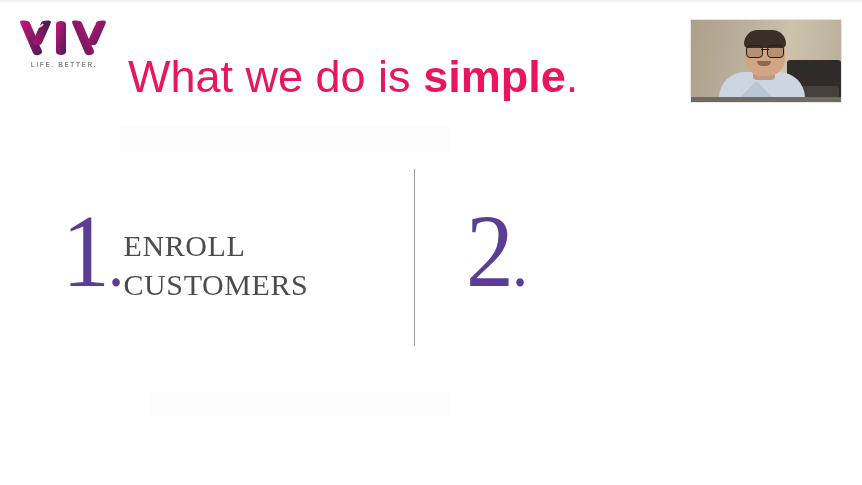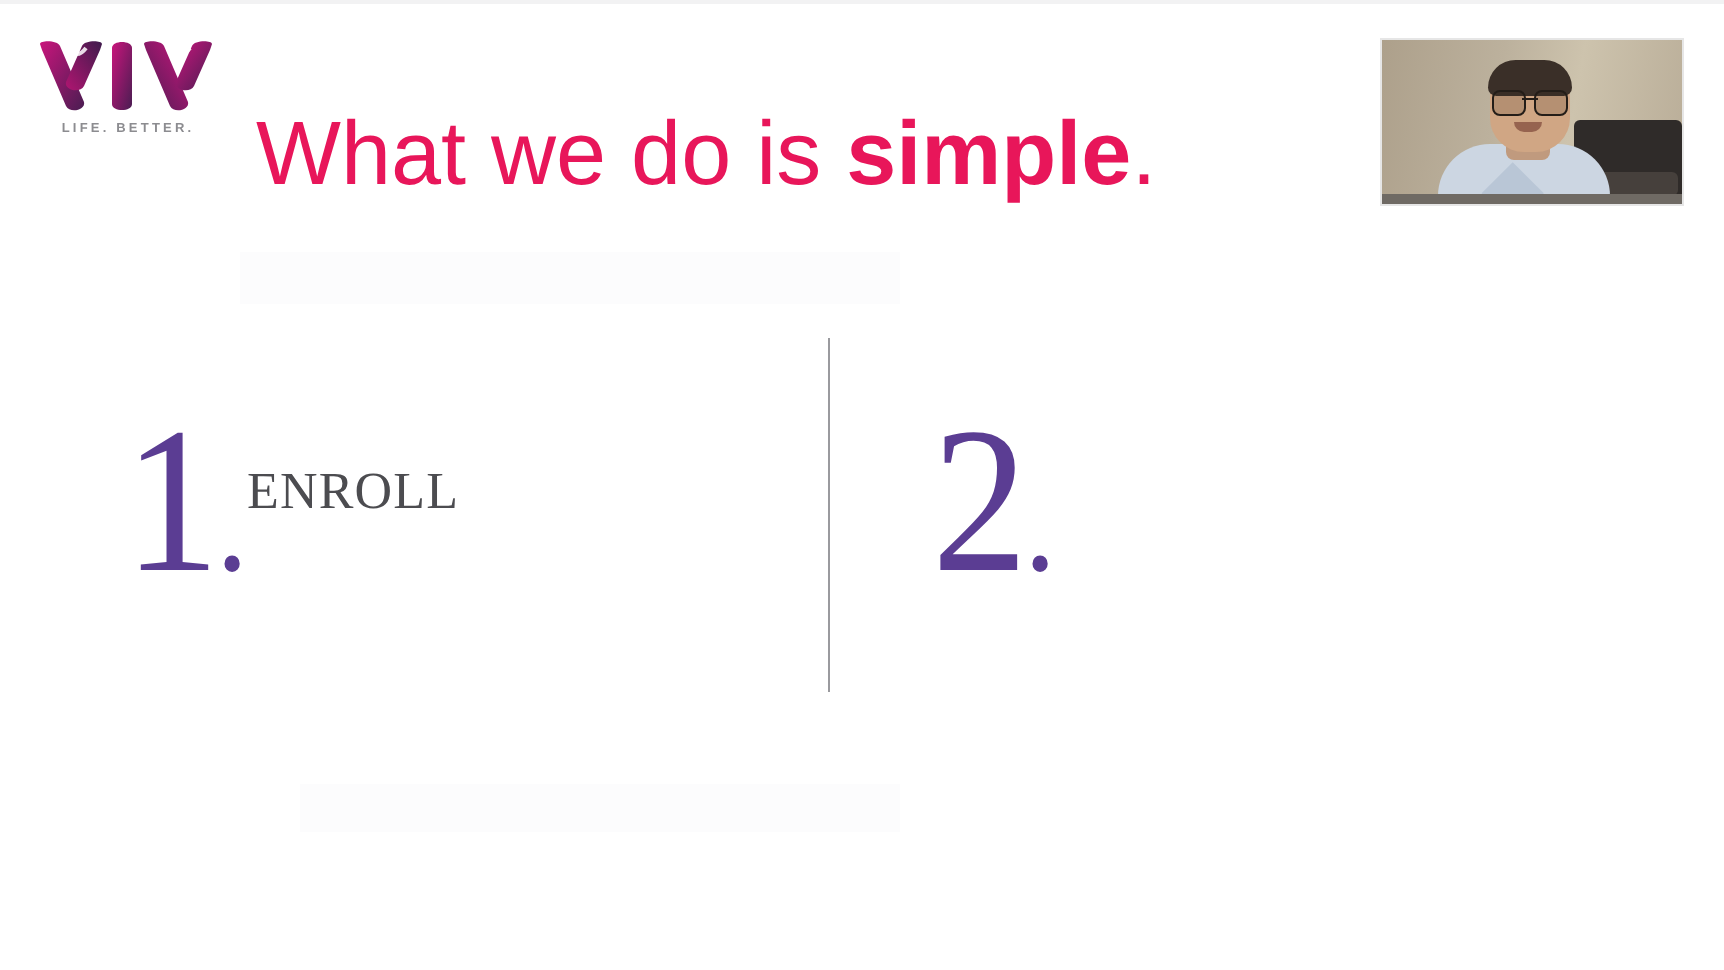--- a/index.html
+++ b/index.html
@@ -225,21 +225,21 @@
     transform-origin: left top;
   }
   .step-numeral .dot {
     font-size: 70px;
   }
 
   .step-text {
     margin-top: 22px;
     margin-left: -4px;
     font-family: "Liberation Serif", serif;
-    font-size: 26px;
+    font-size: 30px;
     line-height: 39px;
     letter-spacing: 0.6px;
     color: #4c4c50;
     white-space: nowrap;
   }
   .step-text .line { display: block; }
 
   
   .ghost {
     position: absolute;
@@ -307,20 +307,21 @@
     <div class="wc-mouth"></div>
     <div class="wc-desk"></div>
   </div>
 
   <div class="divider"></div>
 
   <div class="step step-one">
     <div class="step-numeral"><span>1</span><span class="dot">.</span></div>
     <div class="step-text">
       <span class="line">ENROLL</span>
+      <span class="line">CUSTOMERS</span>
     </div>
   </div>
 
   <div class="step step-two">
     <div class="step-numeral"><span>2</span><span class="dot">.</span></div>
   </div>
 
 </div>
 
 </body></html>

